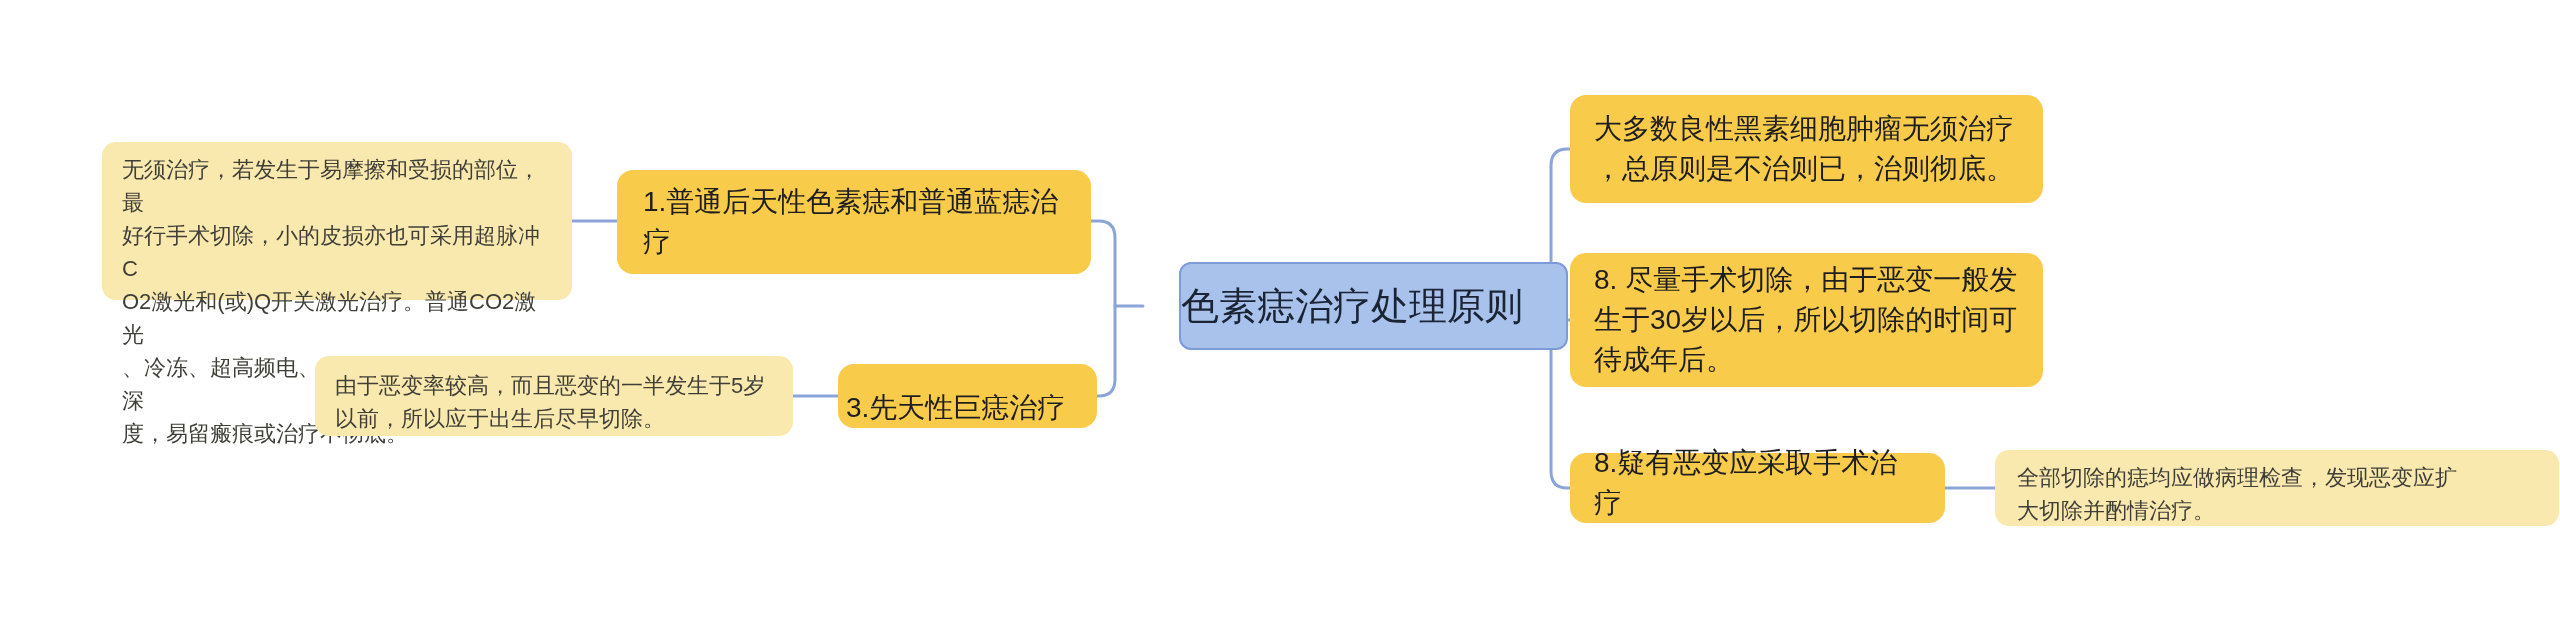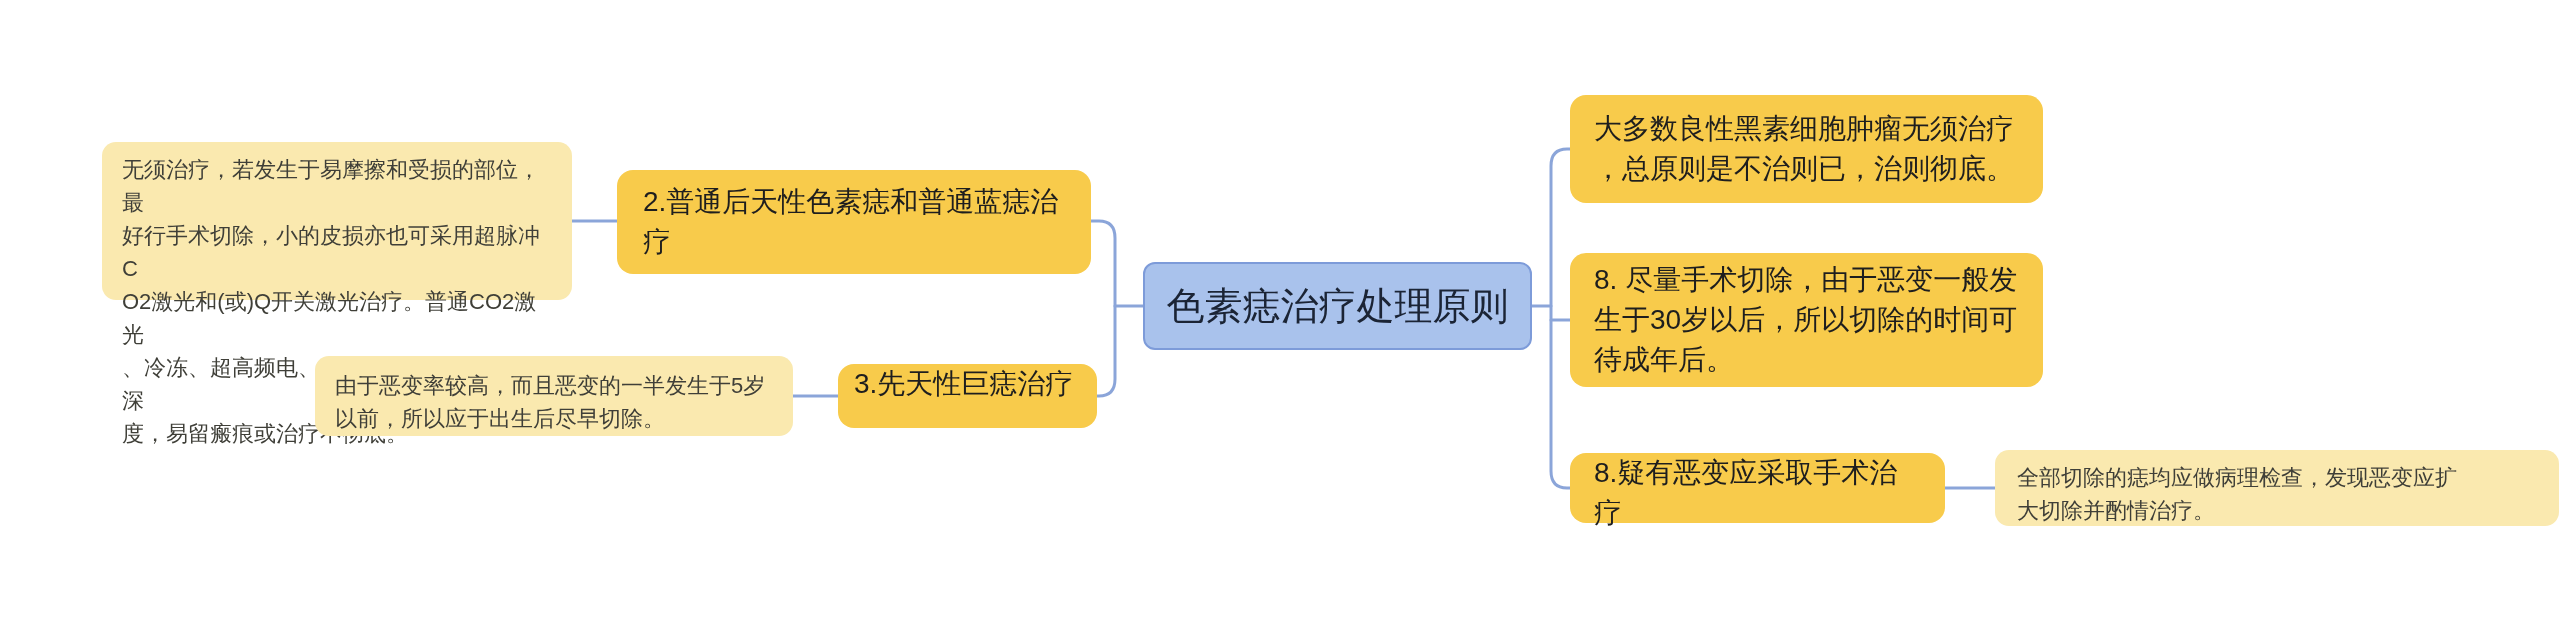--- a/index.html
+++ b/index.html
@@ -10,21 +10,21 @@
 
   .node { position: absolute; z-index: 2; white-space: pre-line; }
 
   .branch-node {
     background: #F8CB4B;
     border-radius: 16px;
     color: #1E1E1E;
     font-size: 28px;
     line-height: 40px;
     display: flex;
-    align-items: flex-start;
+    align-items: flex-end;
   }
   .branch-node .txt { width: 100%; }
 
   .note-node {
     background: #FAE9AF;
     border-radius: 14px;
     color: #3F3F38;
     font-size: 22px;
     line-height: 33px;
     display: flex;
@@ -32,29 +32,29 @@
   .note-node .txt { width: 100%; }
 
   .root-node {
     background: #A9C2EC;
     border: 2px solid #7D9BD9;
     border-radius: 12px;
     color: #1B2435;
     font-size: 38px;
     display: flex;
     align-items: center;
-    justify-content: center;
     white-space: nowrap;
+    margin-left: 36px;
   }
 
   
   #note-1     { left: 102px;  top: 142px; width: 470px; height: 158px; padding: 11px 20px; }
   #branch-1   { left: 617px;  top: 170px; width: 474px; height: 104px; padding: 12px 26px; }
   #note-3     { left: 315px;  top: 356px; width: 478px; height: 80px;  padding: 13px 20px; }
-  #branch-3   { left: 838px;  top: 364px; width: 259px; height: 64px;  padding: 0 14px 0 16px; }
+  #branch-3   { left: 838px;  top: 364px; width: 259px; height: 64px;  padding: 0 14px 0 8px; }
   #root-node  { left: 1143px; top: 262px; width: 389px; height: 88px;  }
   #branch-r1  { left: 1570px; top: 95px;  width: 473px; height: 108px; padding: 14px 24px; }
   #branch-r2  { left: 1570px; top: 253px; width: 473px; height: 134px; padding: 7px 24px; }
   #branch-r4  { left: 1570px; top: 453px; width: 375px; height: 70px;  padding: 0 24px; }
   #note-4     { left: 1995px; top: 450px; width: 564px; height: 76px;  padding: 11px 22px; }
 </style>
 </head>
 <body>
 
 <svg id="connector-layer" viewBox="0 0 2560 625" fill="none" stroke="#8BA5D9" stroke-width="3" stroke-linecap="round">
@@ -78,21 +78,21 @@
 
 <div id="note-1" class="node note-node">
   <div class="txt">无须治疗，若发生于易摩擦和受损的部位，最
 好行手术切除，小的皮损亦也可采用超脉冲C
 O2激光和(或)Q开关激光治疗。普通CO2激光
 、冷冻、超高频电、化学剥脱等较难掌握其深
 度，易留瘢痕或治疗不彻底。</div>
 </div>
 
 <div id="branch-1" class="node branch-node">
-  <div class="txt">2.普通后天性色素痣和普通蓝痣治
+  <div class="txt">1.普通后天性色素痣和普通蓝痣治
 疗</div>
 </div>
 
 <div id="note-3" class="node note-node">
   <div class="txt">由于恶变率较高，而且恶变的一半发生于5岁
 以前，所以应于出生后尽早切除。</div>
 </div>
 
 <div id="branch-3" class="node branch-node">
   <div class="txt">3.先天性巨痣治疗</div>

